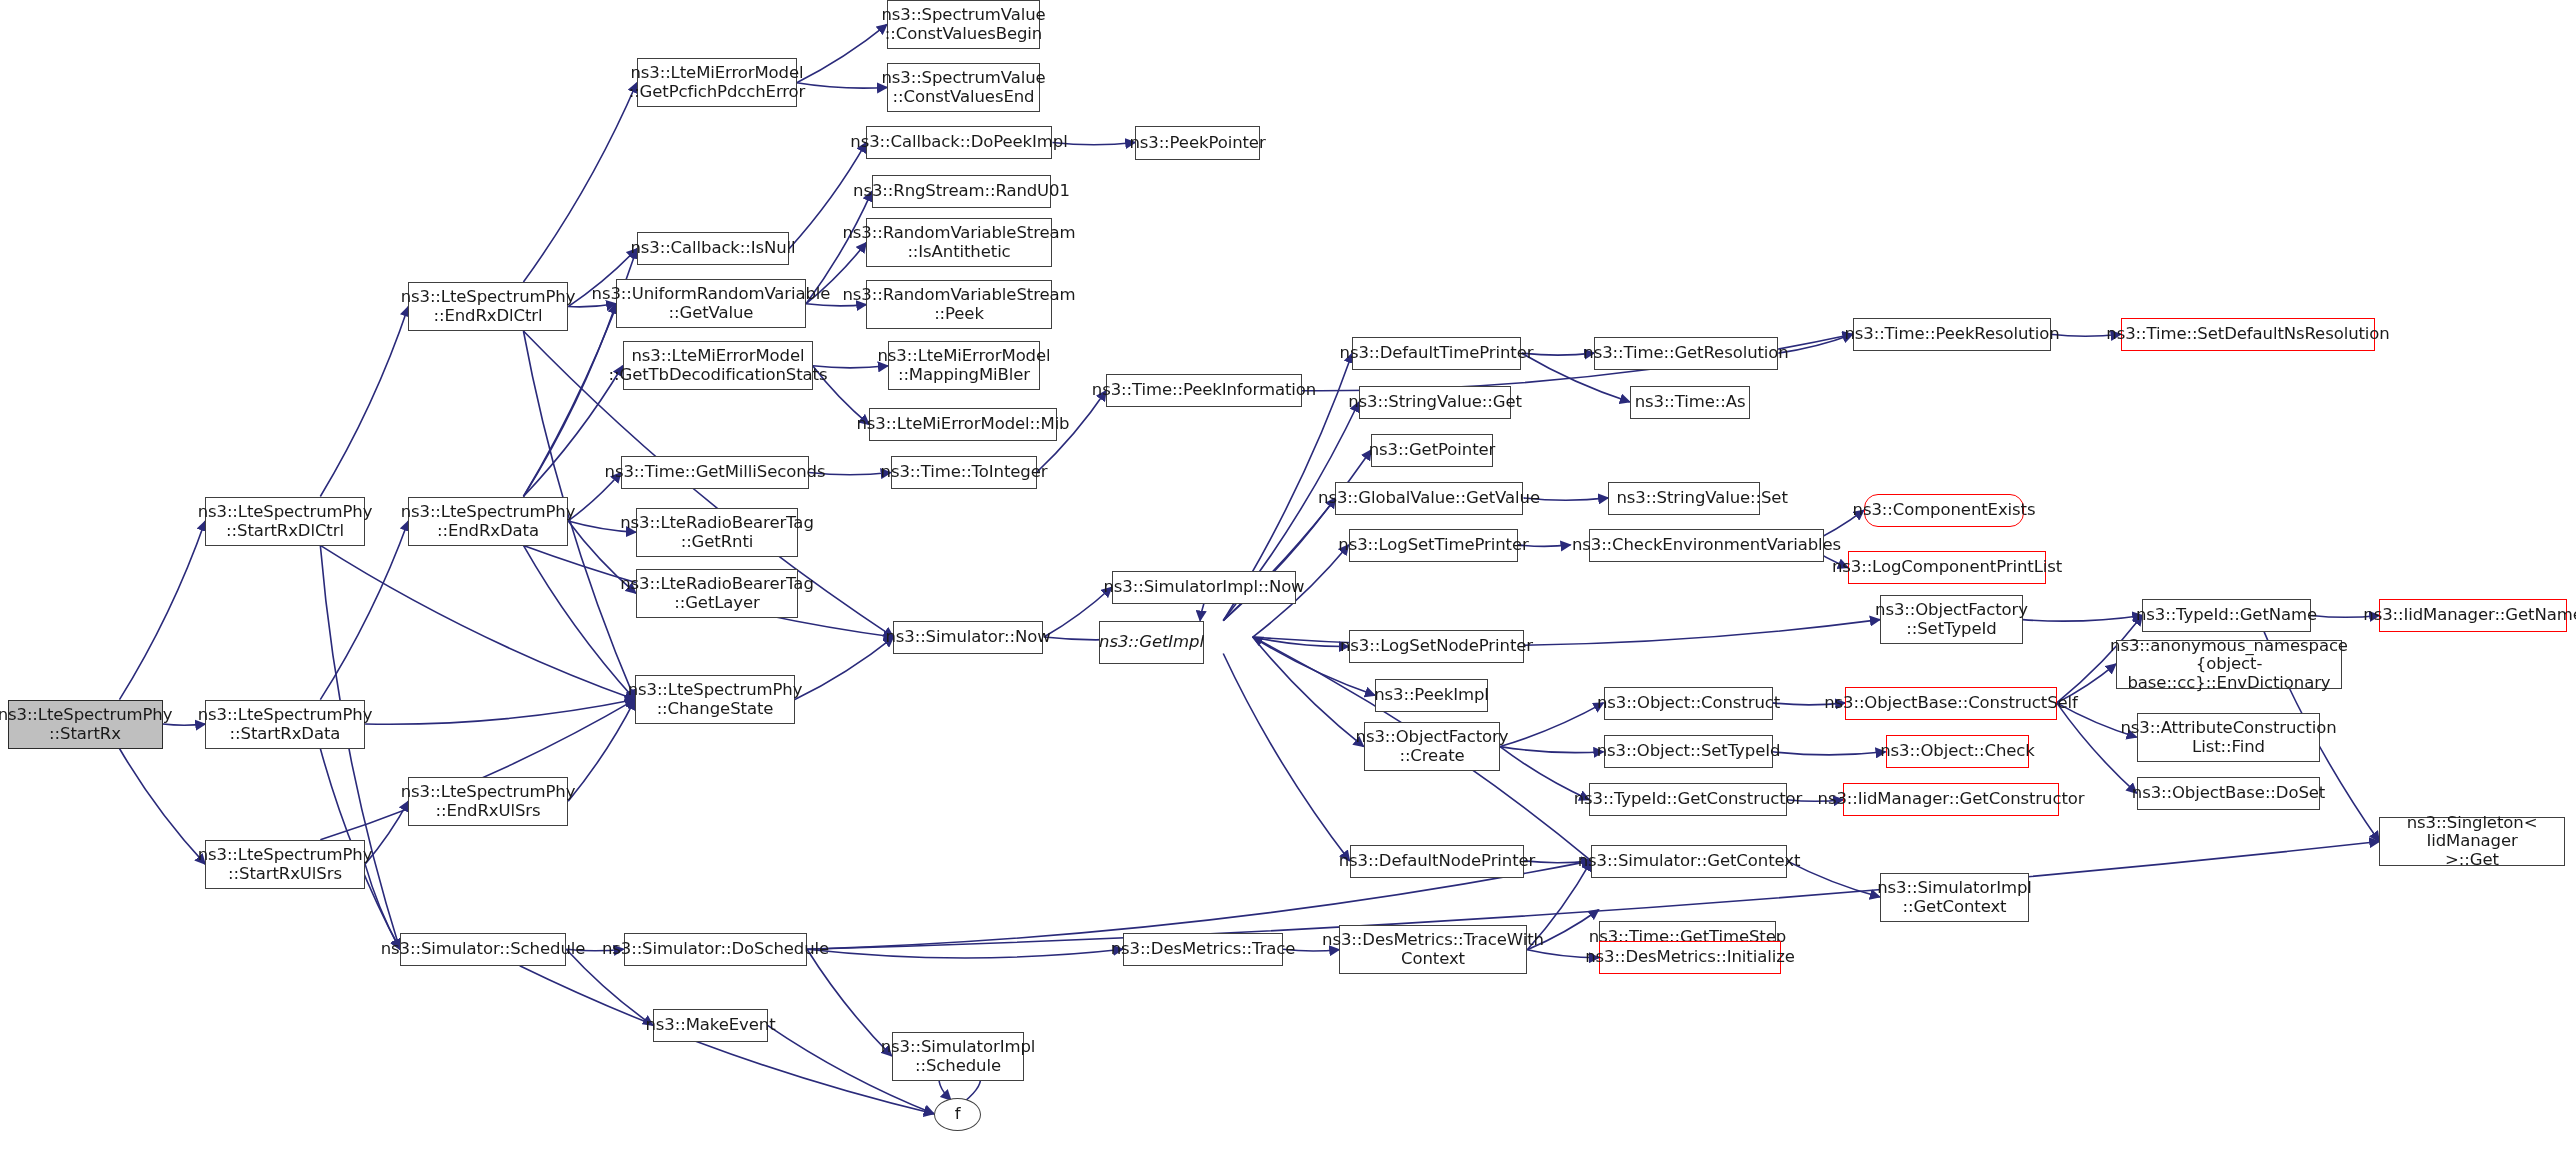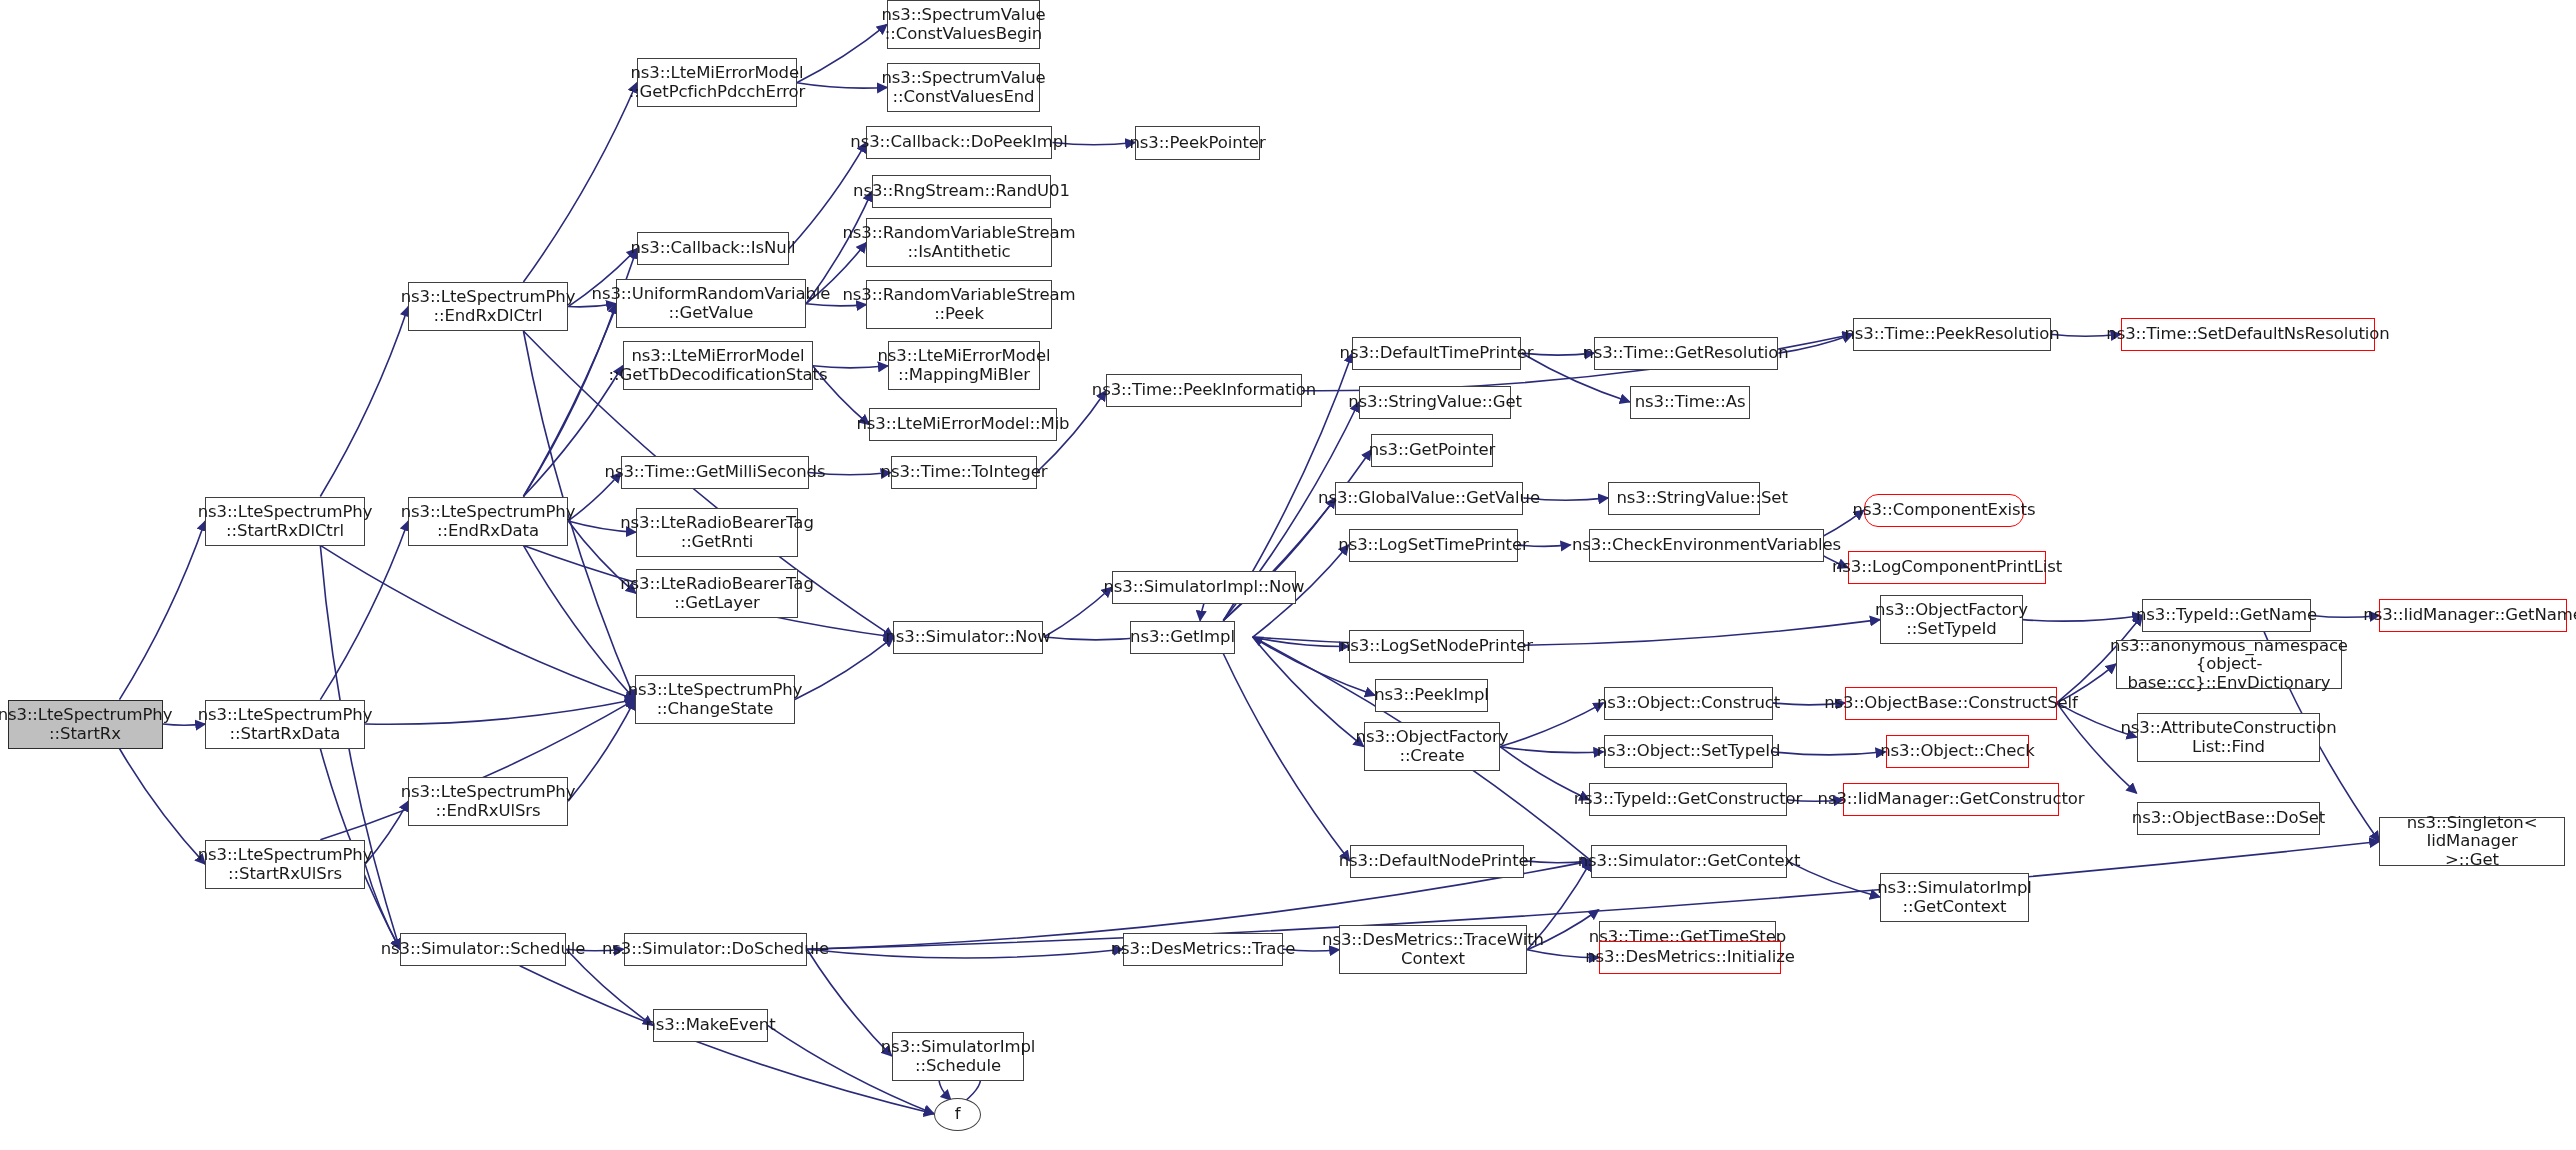--- a/index.html
+++ b/index.html
@@ -203,21 +203,21 @@
 ::IsAntithetic</span></div>
       <div class="node" style="left: 866px; top: 280px; width: 186px; height: 49px;"><span class="lbl">ns3::RandomVariableStream
 ::Peek</span></div>
       <div class="node" style="left: 888px; top: 341px; width: 152px; height: 49px;"><span class="lbl">ns3::LteMiErrorModel
 ::MappingMiBler</span></div>
       <div class="node" style="left: 869px; top: 408px; width: 188px; height: 33px;"><span class="lbl">ns3::LteMiErrorModel::Mib</span></div>
       <div class="node" style="left: 891px; top: 456px; width: 146px; height: 33px;"><span class="lbl">ns3::Time::ToInteger</span></div>
       <div class="node" style="left: 1135px; top: 126px; width: 125px; height: 34px;"><span class="lbl">ns3::PeekPointer</span></div>
       <div class="node" style="left: 1106px; top: 374px; width: 196px; height: 33px;"><span class="lbl">ns3::Time::PeekInformation</span></div>
       <div class="node" style="left: 1112px; top: 571px; width: 184px; height: 33px;"><span class="lbl">ns3::SimulatorImpl::Now</span></div>
-      <div class="node" style="left: 1130px; top: 621px; width: 105px; height: 33px;"><span class="lbl">ns3::GetImpl</span></div>
+      <div class="node" style="left: 1099px; top: 621px; width: 105px; height: 43px; font-style: italic;"><span class="lbl">ns3::GetImpl</span></div>
       <div class="node" style="left: 1123px; top: 933px; width: 160px; height: 33px;"><span class="lbl">ns3::DesMetrics::Trace</span></div>
       <div class="node" style="left: 1352px; top: 337px; width: 169px; height: 33px;"><span class="lbl">ns3::DefaultTimePrinter</span></div>
       <div class="node" style="left: 1359px; top: 386px; width: 152px; height: 33px;"><span class="lbl">ns3::StringValue::Get</span></div>
       <div class="node" style="left: 1371px; top: 434px; width: 122px; height: 33px;"><span class="lbl">ns3::GetPointer</span></div>
       <div class="node" style="left: 1335px; top: 482px; width: 188px; height: 33px;"><span class="lbl">ns3::GlobalValue::GetValue</span></div>
       <div class="node" style="left: 1349px; top: 529px; width: 169px; height: 33px;"><span class="lbl">ns3::LogSetTimePrinter</span></div>
       <div class="node" style="left: 1349px; top: 630px; width: 175px; height: 33px;"><span class="lbl">ns3::LogSetNodePrinter</span></div>
       <div class="node" style="left: 1375px; top: 679px; width: 113px; height: 33px;"><span class="lbl">ns3::PeekImpl</span></div>
       <div class="node" style="left: 1364px; top: 722px; width: 136px; height: 49px;"><span class="lbl">ns3::ObjectFactory
 ::Create</span></div>
@@ -240,21 +240,21 @@
       <div class="node redbox" style="left: 1886px; top: 735px; width: 143px; height: 33px;"><span class="lbl">ns3::Object::Check</span></div>
       <div class="node redbox" style="left: 1843px; top: 783px; width: 216px; height: 33px;"><span class="lbl">ns3::IidManager::GetConstructor</span></div>
       <div class="node" style="left: 1880px; top: 873px; width: 149px; height: 49px;"><span class="lbl">ns3::SimulatorImpl
 ::GetContext</span></div>
       <div class="node" style="left: 1853px; top: 318px; width: 198px; height: 33px;"><span class="lbl">ns3::Time::PeekResolution</span></div>
       <div class="node" style="left: 2142px; top: 599px; width: 169px; height: 33px;"><span class="lbl">ns3::TypeId::GetName</span></div>
       <div class="node" style="left: 2116px; top: 640px; width: 226px; height: 49px;"><span class="lbl">ns3::anonymous_namespace
 {object-base::cc}::EnvDictionary</span></div>
       <div class="node" style="left: 2137px; top: 713px; width: 183px; height: 49px;"><span class="lbl">ns3::AttributeConstruction
 List::Find</span></div>
-      <div class="node" style="left: 2137px; top: 777px; width: 183px; height: 33px; margin-top: 25px;"><span class="lbl">ns3::ObjectBase::DoSet</span></div>
+      <div class="node" style="left: 2137px; top: 777px; width: 183px; height: 33px;"><span class="lbl">ns3::ObjectBase::DoSet</span></div>
       <div class="node redbox" style="left: 2121px; top: 318px; width: 254px; height: 33px;"><span class="lbl">ns3::Time::SetDefaultNsResolution</span></div>
       <div class="node redbox" style="left: 1864px; top: 494px; width: 160px; height: 33px; border-radius: 14px;"><span class="lbl">ns3::ComponentExists</span></div>
       <div class="node redbox" style="left: 1848px; top: 551px; width: 198px; height: 33px;"><span class="lbl">ns3::LogComponentPrintList</span></div>
       <div class="node redbox" style="left: 2379px; top: 599px; width: 188px; height: 33px;"><span class="lbl">ns3::IidManager::GetName</span></div>
       <div class="node" style="left: 2379px; top: 817px; width: 186px; height: 49px;"><span class="lbl">ns3::Singleton&lt; IidManager
 &gt;::Get</span></div>
     </div>
 </div>
 
 

